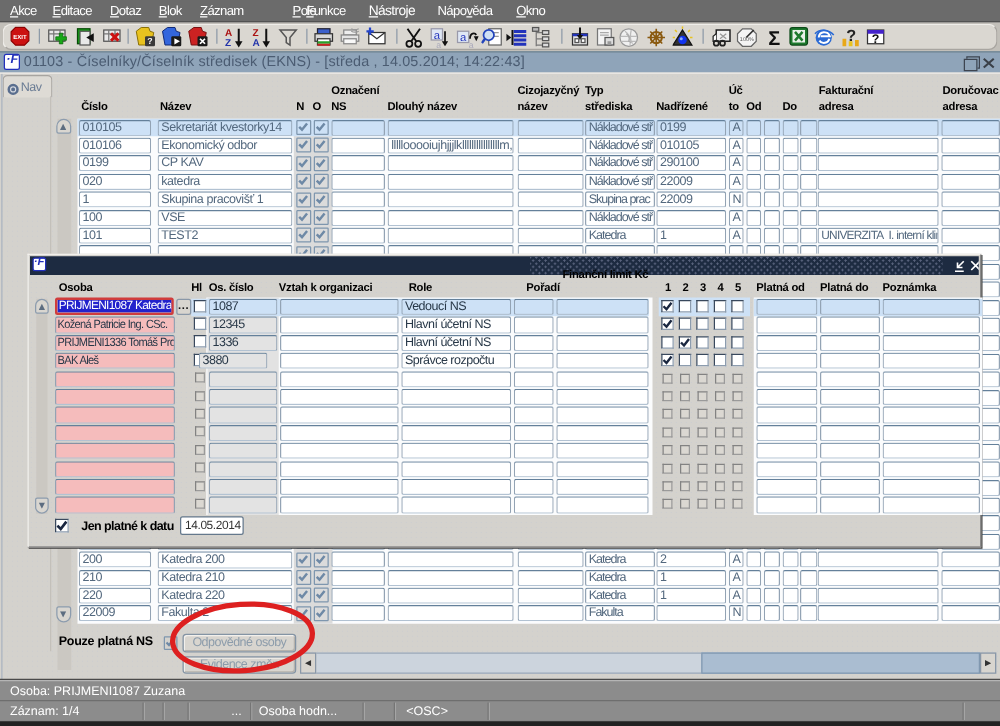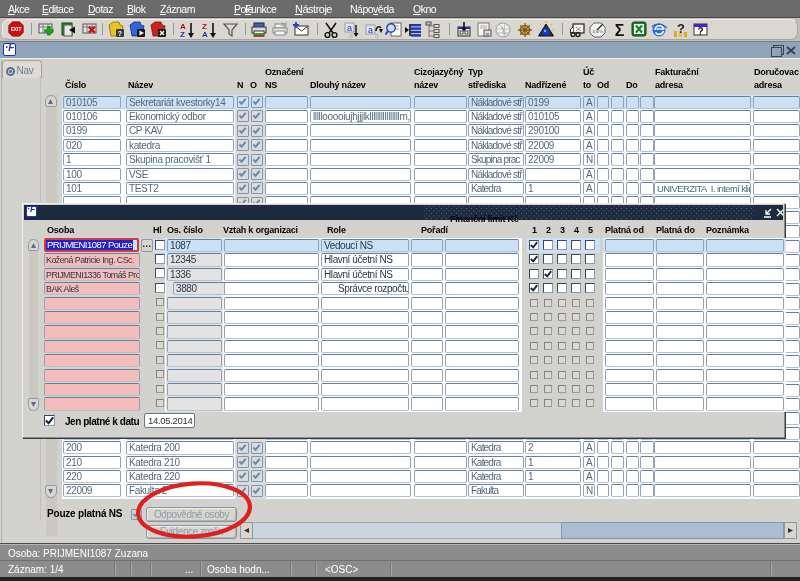--- a/index.html
+++ b/index.html
@@ -205,20 +205,21 @@
   </svg>
 <svg class="abs" style="left:692px;top:21px" width="18" height="18" viewBox="0 0 18 18">
     <rect x="2" y="3" width="13" height="11" fill="#fff" stroke="#333"></rect>
     <rect x="2" y="3" width="13" height="3" fill="#4422cc"></rect>
     <text x="8.5" y="13.5" font-size="10" font-weight="bold" fill="#111" text-anchor="middle" font-family="Liberation Sans">?</text>
   </svg>
 <div class="abs" style="left:0;top:41px;width:800px;height:17px;background:#8fa4b9;border-top:1px solid #6e828f;">
 <div style="position:absolute;left:3px;top:1px;width:13px;height:13px;background:#fff;border:1.5px solid #2230bb;border-radius:2px;box-sizing:border-box;">
       <div style="position:absolute;left:1px;top:-2px;font-size:10px;font-weight:bold;font-style:italic;color:#2230bb;">·F</div>
     </div>
+<div style="position:absolute;left:19px;top:2px;font-size:11.5px;letter-spacing:0.12px;color:#4b5c72;">01103 - Číselníky/Číselník středisek (EKNS) - [středa , 14.05.2014; 14:22:43]</div>
 <div style="position:absolute;left:773px;top:3px;width:9px;height:8px;border:1px solid #3d4450;"></div>
     <div style="position:absolute;left:771px;top:5px;width:9px;height:8px;border:1px solid #3d4450;background:#8fa4b9;"></div>
 <svg style="position:absolute;left:786px;top:4px" width="10" height="9">
       <path d="M1 1l8 7M9 1L1 8" stroke="#3a4048" stroke-width="1.7"></path>
     </svg>
 </div>
 <div class="abs" style="left:0;top:58px;width:800px;height:485px;background:#d4d2cd;background-image:radial-gradient(#cbcdd1 0.6px, transparent 0.8px);background-size:4px 4px;border-top:1px solid #efede9;overflow:hidden;">
 <div style="position:absolute;left:1px;top:0;width:1px;height:485px;background:#aab4c0;"></div>
 <div style="position:absolute;left:2px;top:1px;width:38px;height:17px;background:#dedbd5;border:1px solid #a7a4a0;border-bottom:none;border-radius:4px 4px 0 0;"></div>
     <div style="position:absolute;left:5.5px;top:7.5px;width:9.5px;height:9.5px;border:2px solid #5a6e8e;border-radius:50%;background:#d6dae0;box-sizing:border-box;">
@@ -985,21 +986,21 @@
     <div style="position:absolute;left:6px;top:35px;width:9px;height:172px;background:#cbc8c2;"></div>
     <div style="position:absolute;left:5px;top:35px;width:11px;height:12px;background:#d9d6d0;border:1px solid #8c9cae;border-radius:6px 6px 2px 2px;box-sizing:border-box;"></div>
     <svg style="position:absolute;left:8px;top:39px" width="5" height="5">
       <polygon points="0,5 5,5 2.5,0" fill="#5d6d80"></polygon>
     </svg>
     <div style="position:absolute;left:5px;top:194px;width:11px;height:13px;background:#d9d6d0;border:1px solid #8c9cae;border-radius:2px 2px 6px 6px;box-sizing:border-box;"></div>
     <svg style="position:absolute;left:8px;top:198px" width="5" height="5">
       <polygon points="0,0 5,0 2.5,5" fill="#5d6d80"></polygon>
     </svg>
     <div style="position:absolute;left:21px;top:34.0px;width:95px;height:14px;background:#cde1f6;border:2px solid #d03c3c;border-radius:2px;box-sizing:border-box;overflow:hidden;">
-      <div style="position:absolute;left:0;top:0;height:10px;background:#2222cc;color:#fff;line-height:10px;white-space:nowrap;font-size:9.5px;letter-spacing:-0.55px;padding:0 1px;">PRIJMENI1087 Pouze</div>
+      <div style="position:absolute;left:0;top:0;height:10px;background:#2222cc;color:#fff;line-height:10px;white-space:nowrap;font-size:9.5px;letter-spacing:-0.55px;padding:0 1px;">PRIJMENI1087 Katedra</div>
     </div>
     <div style="position:absolute;left:118px;top:35.0px;width:12px;height:13px;background:#d8d5cf;border:1px solid #8a98a8;box-sizing:border-box;border-radius:2px;font-size:9px;line-height:8px;text-align:center;color:#111;font-weight:bold;letter-spacing:0.5px;">...</div>
     <div style="position:absolute;left:132px;top:35.5px;width:10px;height:10px;background:#fff;border:1px solid #39485c;border-bottom-color:#8c9cae;border-right-color:#8c9cae;box-sizing:border-box;"></div>
     <div style="left:144px;top:35.0px;width:55px;height:13.2px;background:#cde1f6;border:1px solid #93a3b4;border-top-color:#64809a;border-bottom-color:#b2c2d2;border-radius:2px;position:absolute;box-sizing:border-box;overflow:hidden;white-space:nowrap;font-size:10px;letter-spacing:-0.4px;line-height:11.2px;color:#283848;padding-left:2px;">1087</div>
     <div style="left:201px;top:35.0px;width:95px;height:13.2px;background:#cde1f6;border:1px solid #93a3b4;border-top-color:#64809a;border-bottom-color:#b2c2d2;border-radius:2px;position:absolute;box-sizing:border-box;overflow:hidden;white-space:nowrap;font-size:10px;letter-spacing:-0.35px;line-height:11.2px;color:#53687e;padding-left:2px;"></div>
     <div style="left:298px;top:35.0px;width:88px;height:13.2px;background:#cde1f6;border:1px solid #93a3b4;border-top-color:#64809a;border-bottom-color:#b2c2d2;border-radius:2px;position:absolute;box-sizing:border-box;overflow:hidden;white-space:nowrap;font-size:10px;letter-spacing:-0.4px;line-height:11.2px;color:#283848;padding-left:2px;">Vedoucí NS</div>
     <div style="left:388px;top:35.0px;width:32px;height:13.2px;background:#cde1f6;border:1px solid #93a3b4;border-top-color:#64809a;border-bottom-color:#b2c2d2;border-radius:2px;position:absolute;box-sizing:border-box;overflow:hidden;white-space:nowrap;font-size:10px;letter-spacing:-0.35px;line-height:11.2px;color:#53687e;padding-left:2px;"></div>
     <div style="left:422px;top:35.0px;width:74px;height:13.2px;background:#cde1f6;border:1px solid #93a3b4;border-top-color:#64809a;border-bottom-color:#b2c2d2;border-radius:2px;position:absolute;box-sizing:border-box;overflow:hidden;white-space:nowrap;font-size:10px;letter-spacing:-0.35px;line-height:11.2px;color:#53687e;padding-left:2px;"></div>
     <div style="position:absolute;left:504px;top:34.0px;width:73px;height:14.5px;background:#cde1f6;"></div>
     <div style="position:absolute;left:506px;top:36.0px;width:10px;height:10px;background:#fff;border:1px solid #39485c;border-bottom-color:#8c9cae;border-right-color:#8c9cae;box-sizing:border-box;">
@@ -1047,23 +1048,23 @@
       </svg>
     </div>
     <div style="position:absolute;left:534px;top:64.8px;width:10px;height:10px;background:#fff;border:1px solid #39485c;border-bottom-color:#8c9cae;border-right-color:#8c9cae;box-sizing:border-box;"></div>
     <div style="position:absolute;left:548px;top:64.8px;width:10px;height:10px;background:#fff;border:1px solid #39485c;border-bottom-color:#8c9cae;border-right-color:#8c9cae;box-sizing:border-box;"></div>
     <div style="position:absolute;left:562px;top:64.8px;width:10px;height:10px;background:#fff;border:1px solid #39485c;border-bottom-color:#8c9cae;border-right-color:#8c9cae;box-sizing:border-box;"></div>
     <div style="left:582px;top:63.8px;width:49px;height:13.2px;background:#fff;border:1px solid #93a3b4;border-top-color:#64809a;border-bottom-color:#b2c2d2;border-radius:2px;position:absolute;box-sizing:border-box;overflow:hidden;white-space:nowrap;font-size:10px;letter-spacing:-0.35px;line-height:11.2px;color:#53687e;padding-left:2px;"></div>
     <div style="left:633px;top:63.8px;width:48px;height:13.2px;background:#fff;border:1px solid #93a3b4;border-top-color:#64809a;border-bottom-color:#b2c2d2;border-radius:2px;position:absolute;box-sizing:border-box;overflow:hidden;white-space:nowrap;font-size:10px;letter-spacing:-0.35px;line-height:11.2px;color:#53687e;padding-left:2px;"></div>
     <div style="left:683px;top:63.8px;width:78px;height:13.2px;background:#fff;border:1px solid #93a3b4;border-top-color:#64809a;border-bottom-color:#b2c2d2;border-radius:2px;position:absolute;box-sizing:border-box;overflow:hidden;white-space:nowrap;font-size:10px;letter-spacing:-0.35px;line-height:11.2px;color:#53687e;padding-left:2px;"></div>
     <div style="left:21px;top:78.2px;width:96px;height:13.2px;background:#f5bcbc;border:1px solid #93a3b4;border-top-color:#64809a;border-bottom-color:#b2c2d2;border-radius:2px;position:absolute;box-sizing:border-box;overflow:hidden;white-space:nowrap;font-size:9.5px;letter-spacing:-0.55px;line-height:11.2px;color:#283848;padding-left:1px;"><span style="display:inline-block;transform:scaleX(.93);transform-origin:0 50%;">BAK Aleš</span></div>
     <div style="position:absolute;left:132px;top:78.7px;width:10px;height:10px;background:#fff;border:1px solid #39485c;border-bottom-color:#8c9cae;border-right-color:#8c9cae;box-sizing:border-box;"></div>
-    <div style="left:150px;top:78.2px;width:55px;height:13.2px;background:#e3e3e3;border:1px solid #93a3b4;border-top-color:#64809a;border-bottom-color:#b2c2d2;border-radius:2px;position:absolute;box-sizing:border-box;overflow:hidden;white-space:nowrap;font-size:10px;letter-spacing:-0.4px;line-height:11.2px;color:#283848;padding-left:2px;">3880</div>
+    <div style="left:136px;top:78.2px;width:55px;height:13.2px;background:#e3e3e3;border:1px solid #93a3b4;border-top-color:#64809a;border-bottom-color:#b2c2d2;border-radius:2px;position:absolute;box-sizing:border-box;overflow:hidden;white-space:nowrap;font-size:10px;letter-spacing:-0.4px;line-height:11.2px;color:#283848;padding-left:2px;">3880</div>
     <div style="left:201px;top:78.2px;width:95px;height:13.2px;background:#fff;border:1px solid #93a3b4;border-top-color:#64809a;border-bottom-color:#b2c2d2;border-radius:2px;position:absolute;box-sizing:border-box;overflow:hidden;white-space:nowrap;font-size:10px;letter-spacing:-0.35px;line-height:11.2px;color:#53687e;padding-left:2px;"></div>
-    <div style="left:298px;top:78.2px;width:88px;height:13.2px;background:#fff;border:1px solid #93a3b4;border-top-color:#64809a;border-bottom-color:#b2c2d2;border-radius:2px;position:absolute;box-sizing:border-box;overflow:hidden;white-space:nowrap;font-size:10px;letter-spacing:-0.4px;line-height:11.2px;color:#283848;padding-left:16px;">Správce rozpočtu</div>
+    <div style="left:298px;top:78.2px;width:88px;height:13.2px;background:#fff;border:1px solid #93a3b4;border-top-color:#64809a;border-bottom-color:#b2c2d2;border-radius:2px;position:absolute;box-sizing:border-box;overflow:hidden;white-space:nowrap;font-size:10px;letter-spacing:-0.4px;line-height:11.2px;color:#283848;padding-left:2px;">Správce rozpočtu</div>
     <div style="left:388px;top:78.2px;width:32px;height:13.2px;background:#fff;border:1px solid #93a3b4;border-top-color:#64809a;border-bottom-color:#b2c2d2;border-radius:2px;position:absolute;box-sizing:border-box;overflow:hidden;white-space:nowrap;font-size:10px;letter-spacing:-0.35px;line-height:11.2px;color:#53687e;padding-left:2px;"></div>
     <div style="left:422px;top:78.2px;width:74px;height:13.2px;background:#fff;border:1px solid #93a3b4;border-top-color:#64809a;border-bottom-color:#b2c2d2;border-radius:2px;position:absolute;box-sizing:border-box;overflow:hidden;white-space:nowrap;font-size:10px;letter-spacing:-0.35px;line-height:11.2px;color:#53687e;padding-left:2px;"></div>
     <div style="position:absolute;left:506px;top:79.2px;width:10px;height:10px;background:#fff;border:1px solid #39485c;border-bottom-color:#8c9cae;border-right-color:#8c9cae;box-sizing:border-box;">
       <svg width="8" height="8" viewBox="0 0 10 10" style="display:block">
         <polyline points="1,5 4,8 9,1.5" fill="none" stroke="#1a2740" stroke-width="2.4"></polyline>
       </svg>
     </div>
     <div style="position:absolute;left:520px;top:79.2px;width:10px;height:10px;background:#fff;border:1px solid #39485c;border-bottom-color:#8c9cae;border-right-color:#8c9cae;box-sizing:border-box;"></div>
     <div style="position:absolute;left:534px;top:79.2px;width:10px;height:10px;background:#fff;border:1px solid #39485c;border-bottom-color:#8c9cae;border-right-color:#8c9cae;box-sizing:border-box;"></div>
     <div style="position:absolute;left:548px;top:79.2px;width:10px;height:10px;background:#fff;border:1px solid #39485c;border-bottom-color:#8c9cae;border-right-color:#8c9cae;box-sizing:border-box;"></div>

